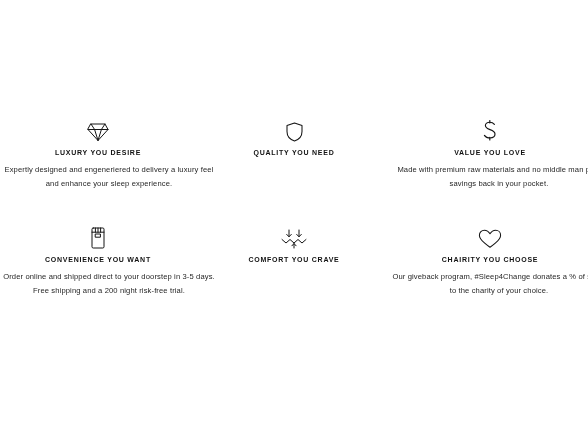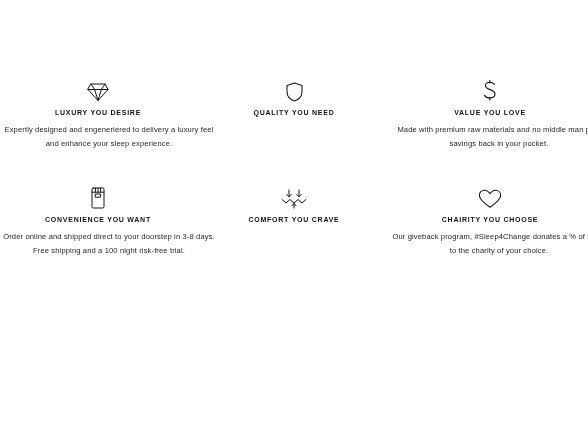--- a/index.html
+++ b/index.html
@@ -12,21 +12,21 @@
     height: 441px;
     overflow: hidden;
     font-family: "Liberation Sans", sans-serif;
     color: #1c1c1c;
     -webkit-font-smoothing: antialiased;
   }
 
   .features-section {
     width: 588px;
     box-sizing: border-box;
-    padding-top: 72px;
+    padding-top: 112px;
   }
 
   .features-grid {
     display: grid;
     grid-template-columns: repeat(3, 196px);
     width: 588px;
   }
 
   .feature-cell {
     box-sizing: border-box;
@@ -133,21 +133,21 @@
         <svg width="14" height="22" viewBox="0 0 14 22" fill="none" stroke="#141414" stroke-width="1" stroke-linejoin="round" stroke-linecap="round">
           <rect x="1" y="1" width="12" height="20" rx="1.2"></rect>
           <path d="M1 5.2 H13"></path>
           <path d="M4.4 1 V5.2"></path>
           <path d="M7 1 V5.2"></path>
           <path d="M9.6 1 V5.2"></path>
           <rect x="4.6" y="7" width="4.8" height="3.2"></rect>
         </svg>
       </div>
       <div class="feature-title">CONVENIENCE YOU WANT</div>
-      <div class="feature-body">Order online and shipped direct to your doorstep in 3-8 days. Free shipping and a 100 night risk-free trial.</div>
+      <div class="feature-body">Order online and shipped direct to your doorstep in 3-5 days. Free shipping and a 200 night risk-free trial.</div>
     </div>
 
     <div class="feature-cell col-2">
       <div class="feature-icon">
         <svg width="26" height="20" viewBox="0 0 26 20" fill="none" stroke="#141414" stroke-width="1" stroke-linejoin="round" stroke-linecap="round">
           <path d="M8 1 V7.6"></path>
           <path d="M5.7 5.4 L8 7.8 L10.3 5.4"></path>
           <path d="M18 1 V7.6"></path>
           <path d="M15.7 5.4 L18 7.8 L20.3 5.4"></path>
           <path d="M1 10.5 L5 14 L9 10.5 L13 14 L17 10.5 L21 14 L25 10.5"></path>

